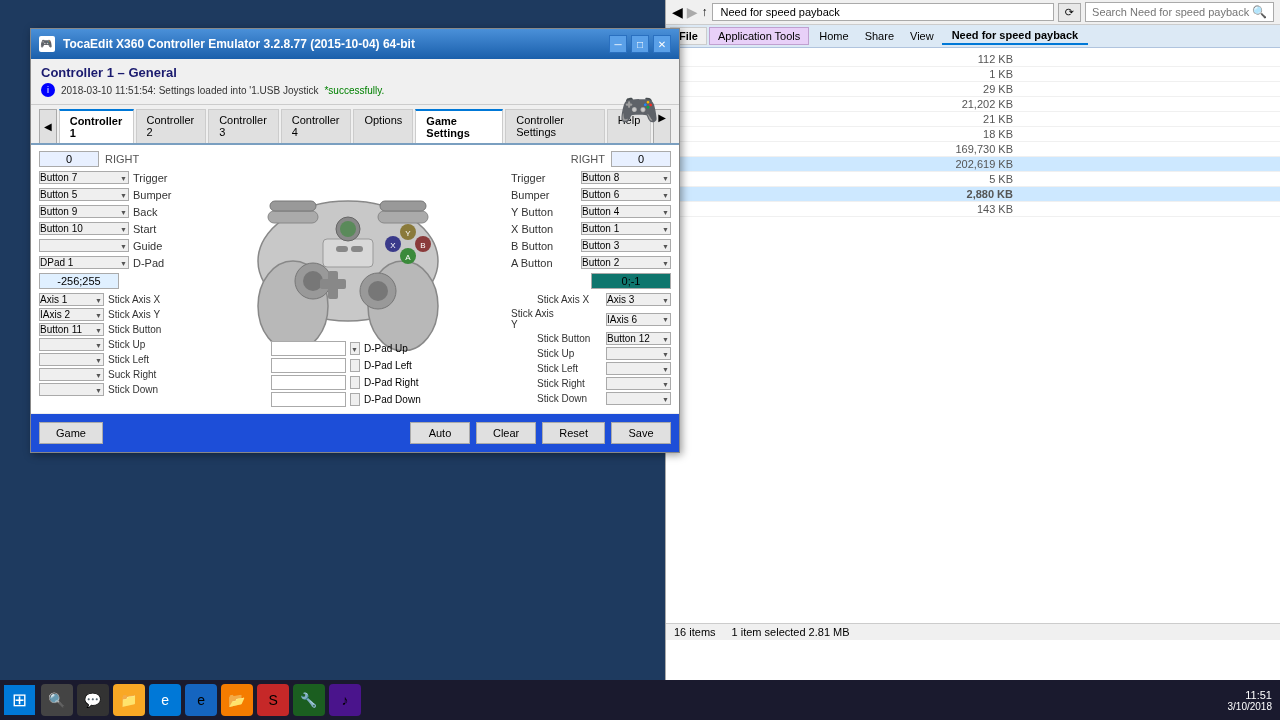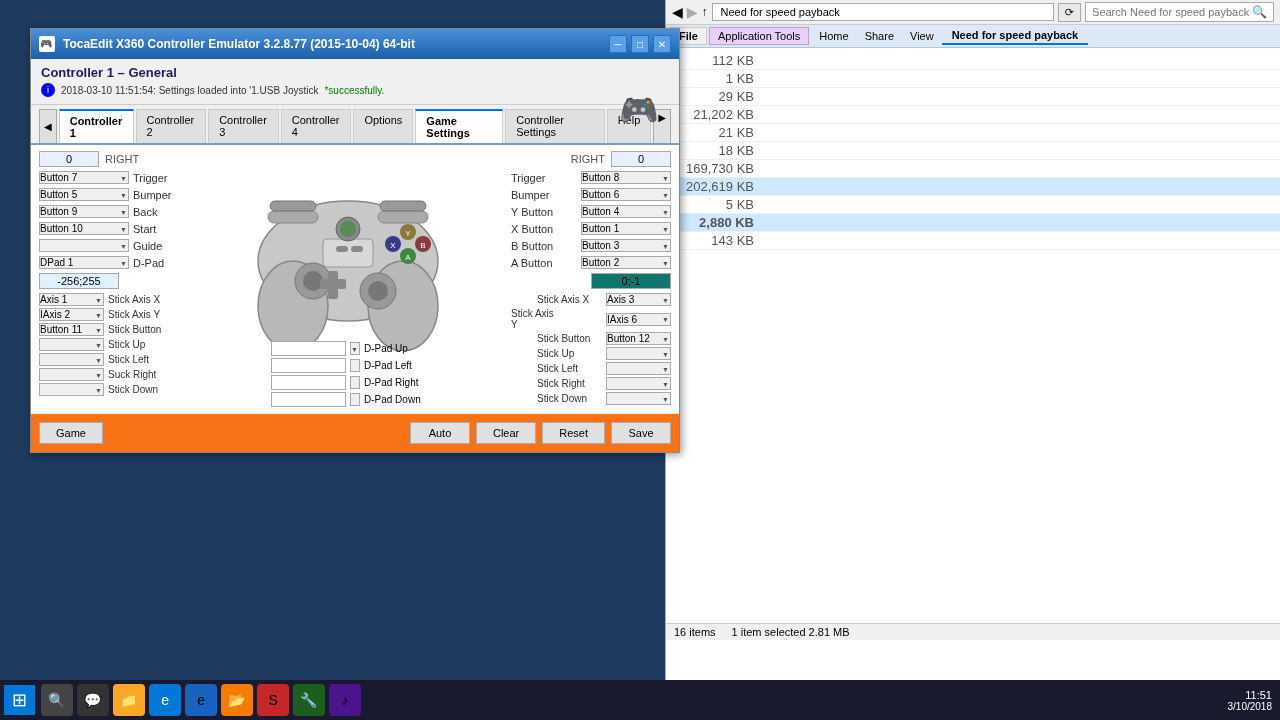--- a/index.html
+++ b/index.html
@@ -29,35 +29,35 @@
     .ctrl-tab { padding: 4px 10px; font-size: 11px; cursor: pointer; border: 1px solid #ccc; border-bottom: none; background: #e0e0e0; margin-top: 4px; }
     .ctrl-tab.active { background: white; border-top: 2px solid #0078d7; font-weight: bold; }
 
     .sub-tabs { display: flex; padding: 4px 8px 0; background: white; border-bottom: 1px solid #ccc; gap: 4px; }
     .sub-tab { padding: 3px 10px; font-size: 11px; cursor: pointer; border: 1px solid transparent; background: #f0f0f0; border-radius: 3px 3px 0 0; }
     .sub-tab.active { background: white; border: 1px solid #ccc; border-bottom: 1px solid white; font-weight: bold; }
     .input-row { display: flex; align-items: center; margin-bottom: 4px; gap: 4px; }
     .label-text { font-size: 11px; color: #333; width: 70px; }
 
     
-    .btn-row { display: flex; justify-content: center; gap: 6px; padding: 8px; background: #f97316; border-top: 1px solid #eee; }
+    .btn-row { display: flex; justify-content: center; gap: 6px; padding: 8px; background: #1d4ed8; border-top: 1px solid #eee; }
     .action-btn { padding: 4px 16px; font-size: 11px; background: #e0e0e0; border: 1px solid #aaa; cursor: pointer; min-width: 60px; }
 
     
     .status-bar { display: flex; align-items: center; padding: 2px 8px; background: #f0f0f0; border-top: 1px solid #ccc; font-size: 10px; color: #333; gap: 12px; }
     .status-sep { border-left: 1px solid #aaa; height: 12px; }
 
     
     .taskbar { position: absolute; bottom: 0; left: 0; width: 1280px; height: 40px; background: #1a1a2e; display: flex; align-items: center; padding: 0 4px; }
     .start-btn { background: #0078d7; color: white; padding: 4px 8px; margin-right: 4px; font-size: 18px; cursor: pointer; }
     .taskbar-icon { width: 32px; height: 32px; background: #333; border-radius: 4px; display: flex; align-items: center; justify-content: center; cursor: pointer; margin: 0 2px; font-size: 14px; }
     .taskbar-clock { position: absolute; right: 8px; color: white; font-size: 11px; text-align: right; }
 
     
-    .file-row { display: flex; align-items: center; justify-content: flex-start; padding: 1px 8px; font-size: 13px; color: #333; border-bottom: 1px solid #f0f0f0; }
+    .file-row { display: flex; align-items: center; justify-content: center; padding: 1px 8px; font-size: 11px; color: #333; border-bottom: 1px solid #f0f0f0; }
     .file-row.highlighted { background: #cde8ff; }
     .file-row-size { width: 80px; text-align: right; color: #555; }
     .select-wrapper { position: relative; display: inline-block; }
     .select-wrapper select { appearance: none; padding-right: 14px; }
     .select-arrow { position: absolute; right: 2px; top: 50%; transform: translateY(-50%); font-size: 7px; pointer-events: none; color: #555; }
 
     .stick-row { display: flex; align-items: center; gap: 4px; margin-bottom: 2px; }
     .stick-label { font-size: 10px; width: 65px; color: #333; }
   </style>
 </head>

